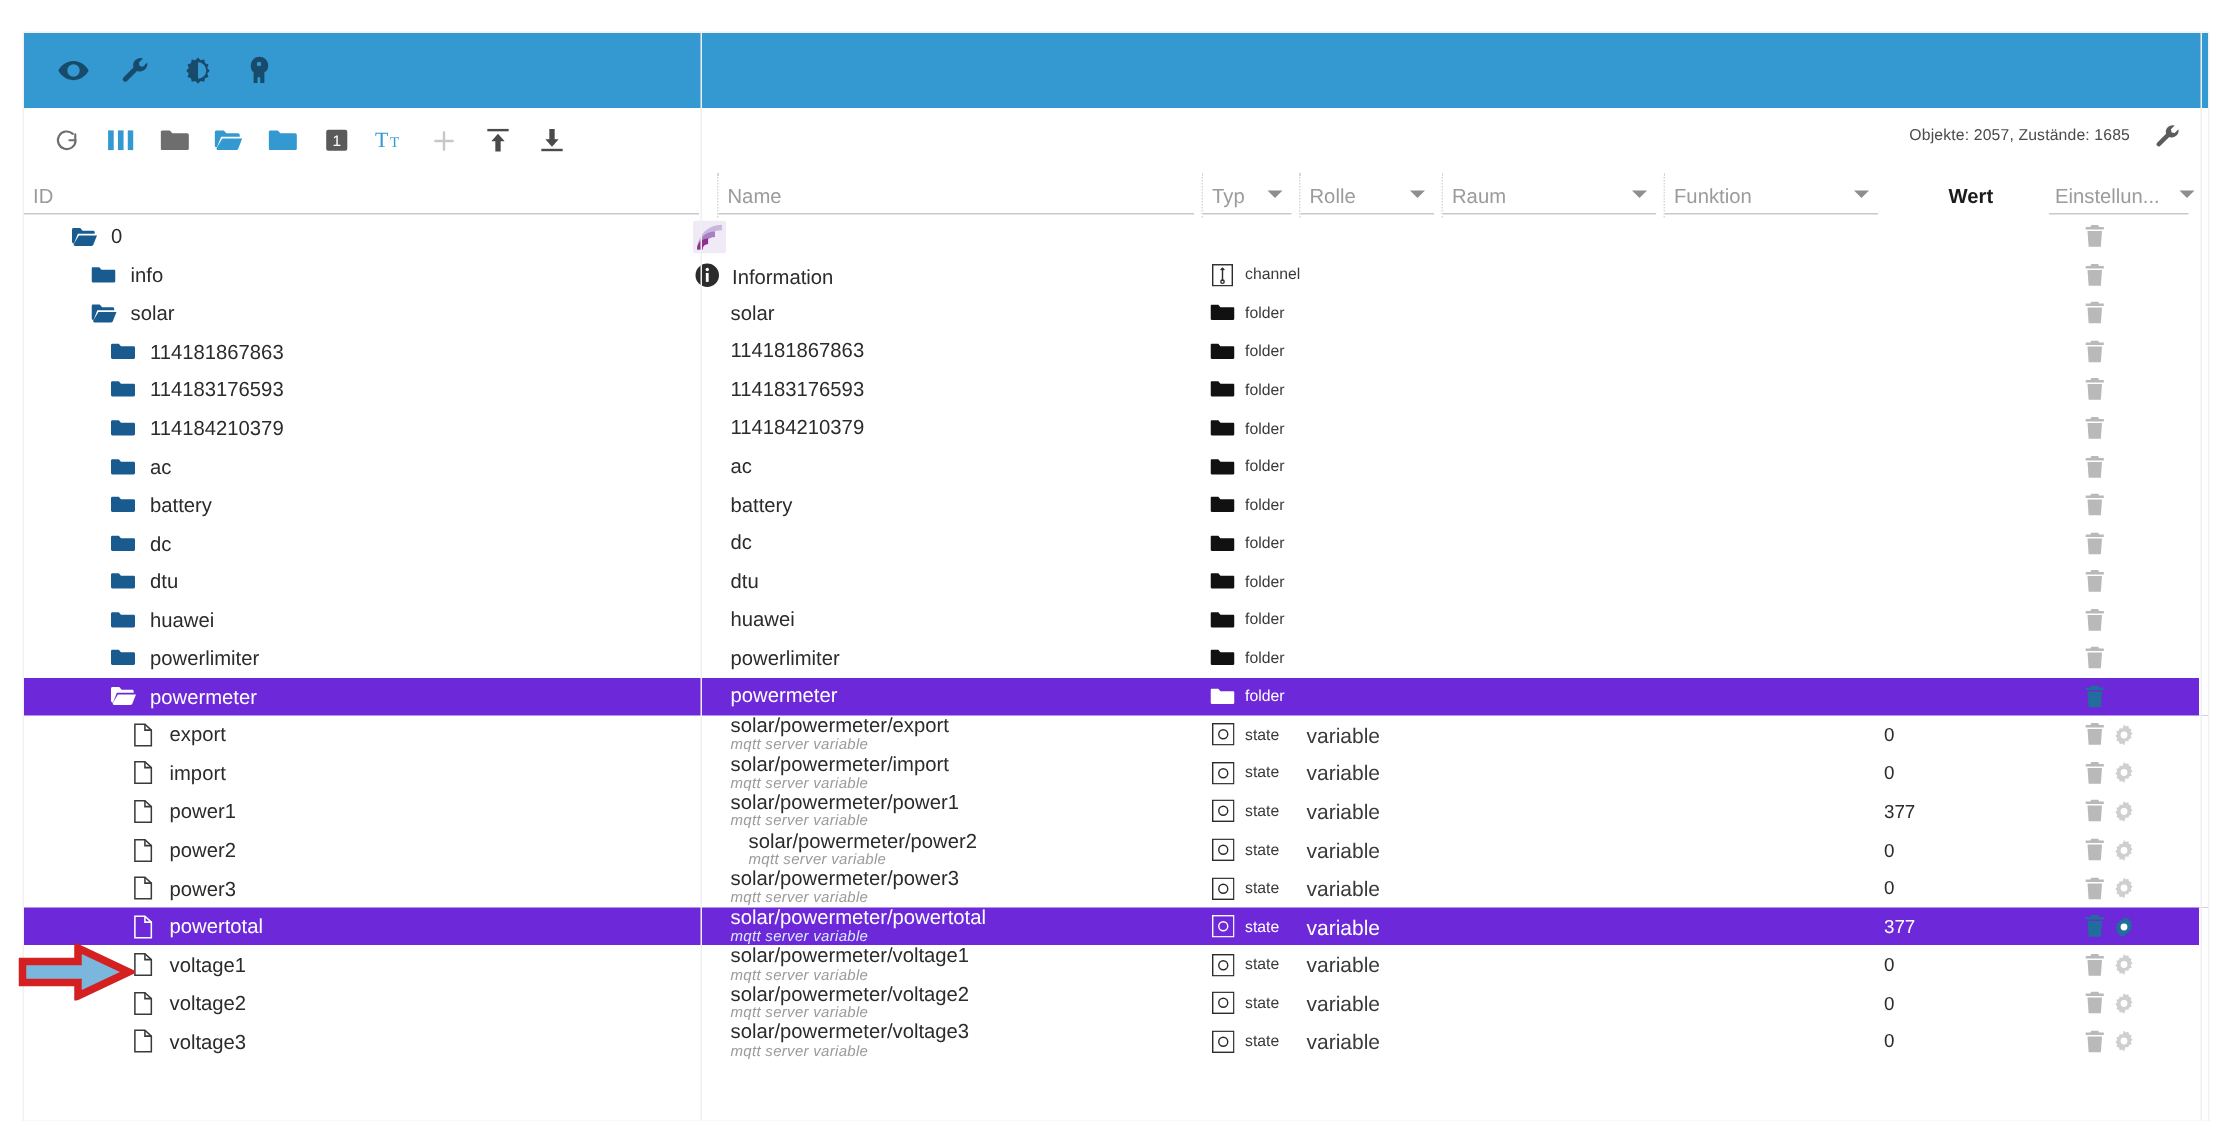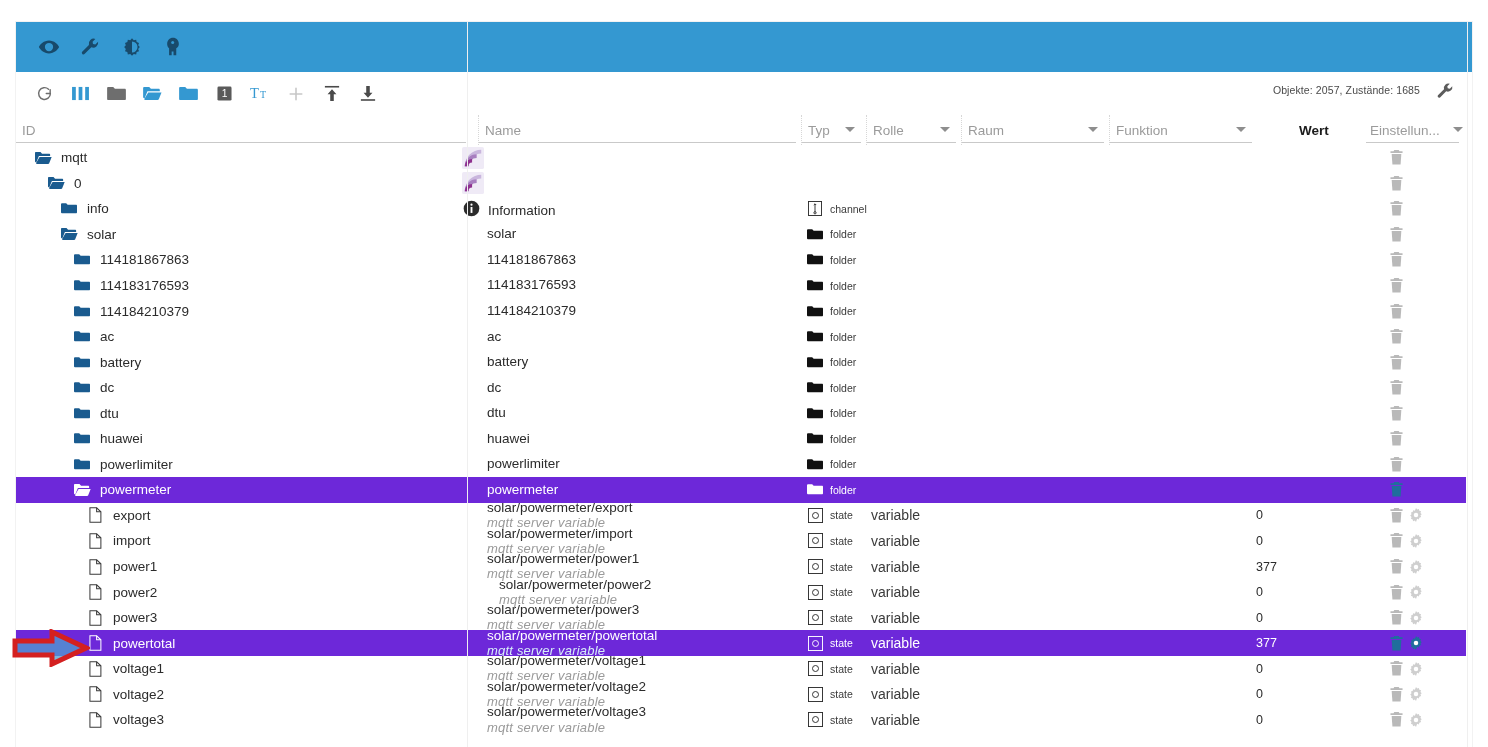--- a/index.html
+++ b/index.html
@@ -105,21 +105,21 @@
     margin-right:9px;flex:0 0 auto;
   }
   .row .ico svg{display:block;}
   .row.sel .name-txt{color:#fff;}
   .row .c-name{
     position:absolute;left:471px;top:0;height:100%;
     display:flex;flex-direction:column;justify-content:center;
     line-height:1.05;
   }
   .row .c-name .sub{
-    font-size:13px;font-style:italic;color:#9a9a9a;
+    font-size:10px;font-style:italic;color:#9a9a9a;
     margin-top:1px;letter-spacing:.2px;
   }
   .row.sel .c-name .sub{color:#d7edf8;}
   .row .c-type{
     position:absolute;left:791px;top:0;height:100%;
     display:flex;align-items:center;gap:7px;
     font-size:10.5px;color:#3a3a3a;
   }
   .row.sel .c-type{color:#fff;}
   .row .c-role{
@@ -291,47 +291,20 @@
     </div>
     <div class="cell" style="left:1348px;width:105px;border-left:none;">
       <span class="ph">Einstellun...</span>
       <span class="caret" style="right:6px;"></span>
       <div class="under" style="left:2px;right:10px;"></div>
     </div>
   </div>
 
   <div class="tree" id="tree">
       <div class="row">
-        <div class="c-id" style="left:18px;">
-          <span class="ico">
-            <svg width="17" height="14" viewBox="0 0 20 16" fill="#1a5b8f">
-              <path d="M0 2.2C0 1.5.5 1 1.2 1h5.3l1.8 2h8.3c.7 0 1.2.5 1.2 1.2v1.3H4.6L1.6 13H1.2C.5 13 0 12.5 0 11.8z"></path>
-              <path d="M5.4 6.8h14.2l-2.9 7.3c-.2.5-.7.9-1.3.9H2.4c-.8 0-1.3-.8-1-1.5z"></path>
-            </svg>
-          </span>
-          <span class="name-txt">mqtt</span>
-        </div>
-        <div class="adapter">
-          <svg width="22" height="22" viewBox="0 0 24 24">
-            <rect x="0" y="0" width="24" height="24" rx="2" fill="#efeaf6"></rect>
-            <path d="M3 21a18 18 0 0 1 18-18v4A14 14 0 0 0 7 21z" fill="#c9b6dd"></path>
-            <path d="M3 21a13 13 0 0 1 13-13v4A9 9 0 0 0 7 21z" fill="#a87fc0"></path>
-            <path d="M3 21a8 8 0 0 1 8-8v4a4 4 0 0 0-4 4z" fill="#8e2f8e"></path>
-          </svg>
-        </div>
-        <div class="c-act">
-          <span class="act">
-            <svg width="13" height="15" viewBox="0 0 14 16" fill="#b9b9b9">
-              <path d="M4.6 0h4.8l.8 1.4h3.3v1.8H.5V1.4h3.3z"></path>
-              <path d="M1.8 4.3h10.4l-.8 11.2H2.6z"></path>
-            </svg>
-          </span>
-        </div>
-      </div>
-      <div class="row">
         <div class="c-id" style="left:31px;">
           <span class="ico">
             <svg width="17" height="14" viewBox="0 0 20 16" fill="#1a5b8f">
               <path d="M0 2.2C0 1.5.5 1 1.2 1h5.3l1.8 2h8.3c.7 0 1.2.5 1.2 1.2v1.3H4.6L1.6 13H1.2C.5 13 0 12.5 0 11.8z"></path>
               <path d="M5.4 6.8h14.2l-2.9 7.3c-.2.5-.7.9-1.3.9H2.4c-.8 0-1.3-.8-1-1.5z"></path>
             </svg>
           </span>
           <span class="name-txt">0</span>
         </div>
         <div class="adapter">

